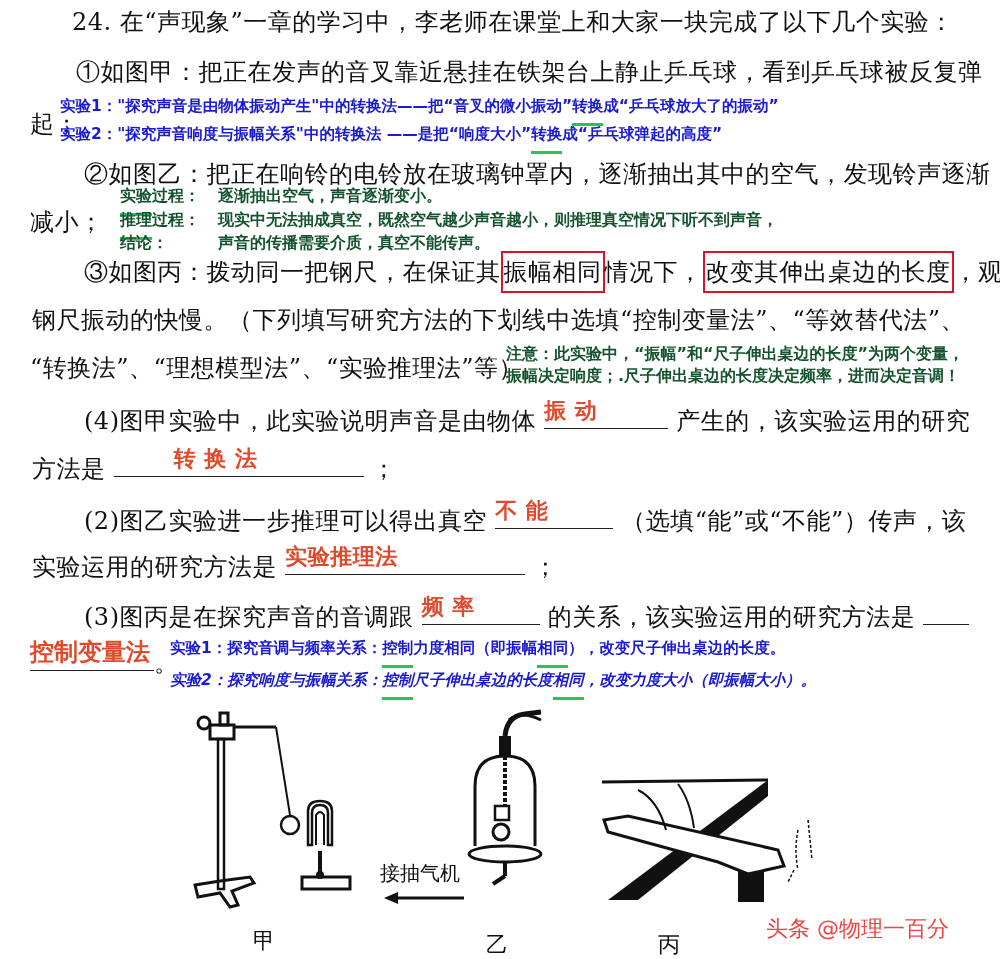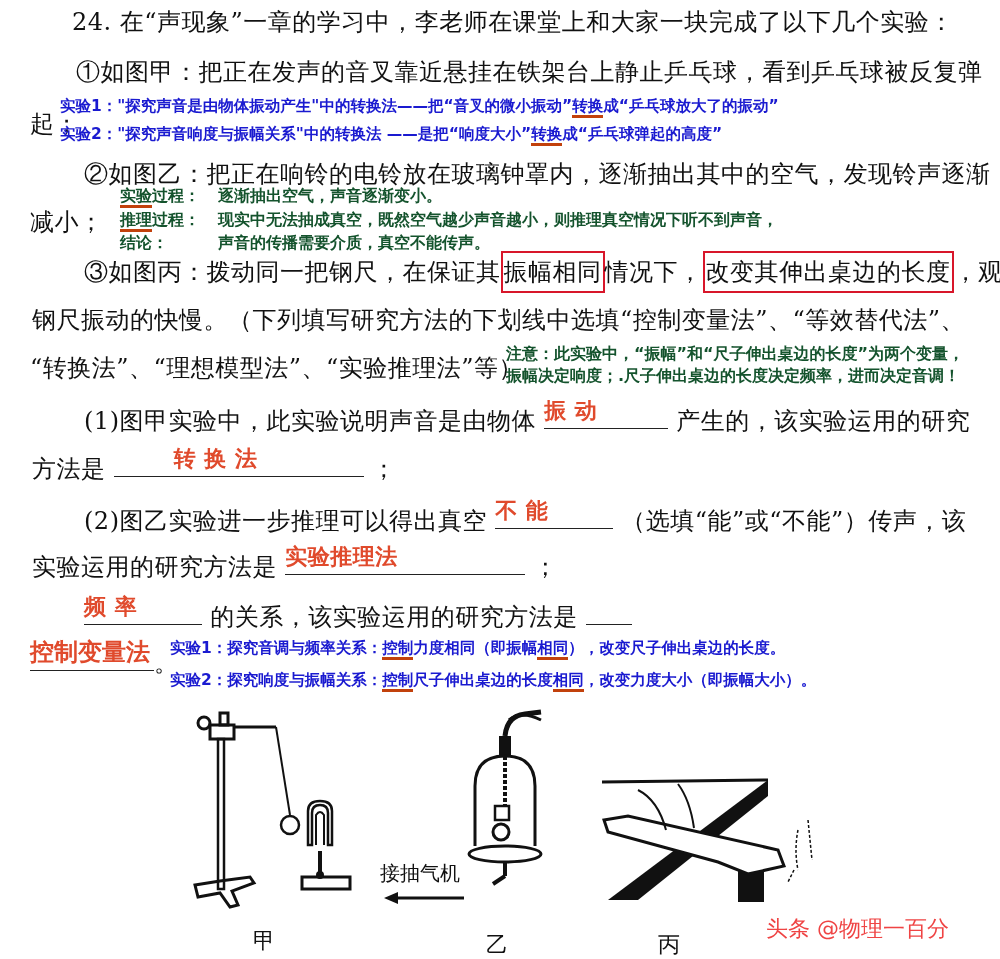--- a/index.html
+++ b/index.html
@@ -5,21 +5,21 @@
   html, body { margin:0; padding:0; background:#ffffff; }
   body { width:1000px; height:959px; position:relative; overflow:hidden;
          font-family:"DejaVu Serif", "Liberation Serif", serif; color:#111; }
   .abs { position:absolute; white-space:nowrap; }
   .main { font-size:24px; letter-spacing:0.5px; }
   .note { font-family:"DejaVu Sans", "Liberation Sans", sans-serif; font-size:15.5px; color:#1a1ad0; font-weight:bold; }
   .note-sm { font-family:"DejaVu Sans", "Liberation Sans", sans-serif; font-size:16px; color:#14532d; font-weight:bold; }
   .ans { font-family:"DejaVu Sans", "Liberation Sans", sans-serif; font-weight:bold; color:#e04a2c; font-size:22px; }
   .blank { display:inline-block; border-bottom:1.5px solid #222; position:relative; vertical-align:baseline; }
   .blank .ans { position:absolute; bottom:2px; left:0; right:0; text-align:left; }
-  .u-red { border-bottom:3px solid #c2410c; padding-bottom:0; }
+  .u-red { border-bottom:3px solid #22c55e; padding-bottom:8px; }
   .box-red { border:2.5px solid #d8162a; padding:5px 1px; }
   .fig-label { font-size:22px; }
   svg { position:absolute; }
   .watermark { font-family:"DejaVu Sans", "Liberation Sans", sans-serif; font-size:22px; color:#ef4444; }
 </style>
 </head>
 <body>
 
 <div class="abs main" style="left:72px; top:6px;">
   <span>24.</span>
@@ -55,21 +55,21 @@
 <div class="abs main" style="left:84px; top:256px;">
   <span>③如图丙：拨动同一把钢尺，在保证其</span><span class="box-red">振幅相同</span><span>情况下，</span><span class="box-red">改变其伸出桌边的长度</span><span>，观察</span>
 </div>
 <div class="abs main" style="left:32px; top:304px;">钢尺振动的快慢。（下列填写研究方法的下划线中选填“控制变量法”、“等效替代法”、</div>
 <div class="abs main" style="left:30px; top:352px;">“转换法”、“理想模型法”、“实验推理法”等）</div>
 
 <div class="abs note-sm" style="left:506px; top:344px;">注意：此实验中，“振幅”和“尺子伸出桌边的长度”为两个变量，</div>
 <div class="abs note-sm" style="left:506px; top:366px;">振幅决定响度；.尺子伸出桌边的长度决定频率，进而决定音调！</div>
 
 <div class="abs main" style="left:84px; top:404px;">
-  <span>(1)图甲实验中，此实验说明声音是由物体</span>
+  <span>(4)图甲实验中，此实验说明声音是由物体</span>
   <span class="blank" style="width:124px; height:24px;"><span class="ans">振 动</span></span>
   <span>产生的，该实验运用的研究</span>
 </div>
 <div class="abs main" style="left:32px; top:452px;">
   <span>方法是</span>
   <span class="blank" style="width:250px; height:24px;"><span class="ans" style="text-align:left; padding-left:60px;">转 换 法</span></span>
   <span>；</span>
 </div>
 
 <div class="abs main" style="left:84px; top:504px;">
@@ -77,32 +77,33 @@
   <span class="blank" style="width:118px; height:24px;"><span class="ans">不 能</span></span>
   <span>（选填“能”或“不能”）传声，该</span>
 </div>
 <div class="abs main" style="left:32px; top:550px;">
   <span>实验运用的研究方法是</span>
   <span class="blank" style="width:240px; height:24px;"><span class="ans">实验推理法</span></span>
   <span>；</span>
 </div>
 
 <div class="abs main" style="left:84px; top:600px;">
+  <span>(3)图丙是在探究声音的音调跟</span>
   <span class="blank" style="width:118px; height:24px;"><span class="ans">频 率</span></span>
   <span>的关系，该实验运用的研究方法是</span>
   <span class="blank" style="width:46px; height:24px;"></span>
 </div>
 <div class="abs" style="left:30px; top:640px;">
   <span class="blank" style="width:124px; height:30px;"><span class="ans" style="font-size:24px;">控制变量法</span></span><span class="main">。</span>
 </div>
 
 <div class="abs note" style="left:170px; top:638px;">
   <span>实验1：探究音调与频率关系：</span><span class="u-red">控制</span><span>力度相同（即振幅</span><span class="u-red">相同</span><span>），改变尺子伸出桌边的长度。</span>
 </div>
-<div class="abs note" style="left:170px; top:670px;">
+<div class="abs note" style="left:170px; top:670px;font-style:italic;">
   <span>实验2：探究响度与振幅关系：</span><span class="u-red">控制</span><span>尺子伸出桌边的长度</span><span class="u-red">相同</span><span>，改变力度大小（即振幅大小）。</span>
 </div>
 
 <svg style="left:190px; top:705px;" width="170" height="215" viewBox="0 0 170 215">
   <rect x="20" y="20" width="24" height="14" fill="none" stroke="#111" stroke-width="3"></rect>
   <circle cx="14" cy="18" r="6" fill="none" stroke="#111" stroke-width="3"></circle>
   <rect x="30" y="8" width="8" height="12" fill="none" stroke="#111" stroke-width="3"></rect>
   <line x1="44" y1="22" x2="86" y2="22" stroke="#111" stroke-width="3"></line>
   <rect x="28" y="34" width="6" height="150" fill="none" stroke="#111" stroke-width="2.5"></rect>
   <path d="M5 180 L30 176 L60 172 L64 178 L42 186 L48 200 L40 202 L30 188 L8 192 Z" fill="none" stroke="#111" stroke-width="3"></path>

